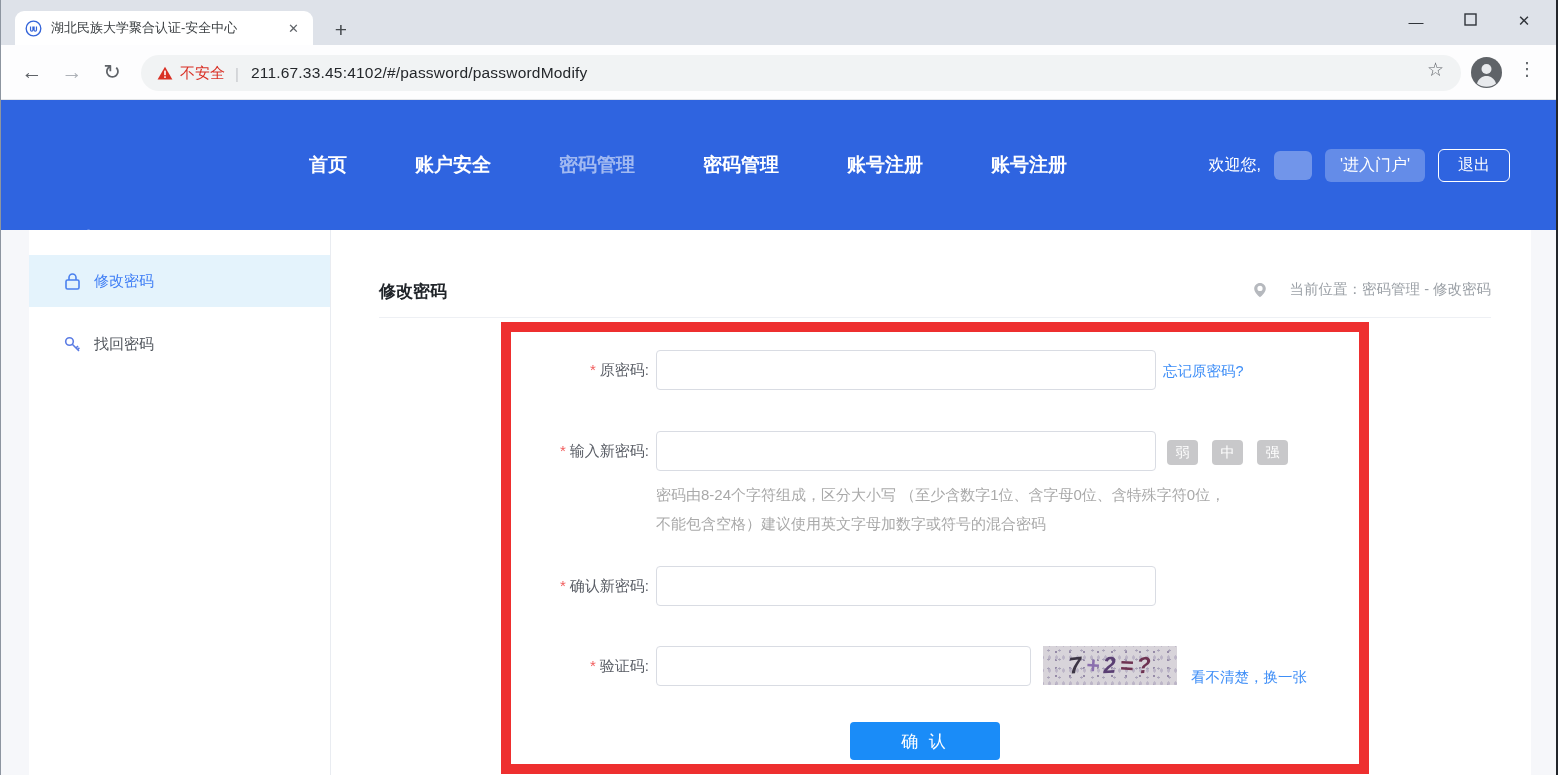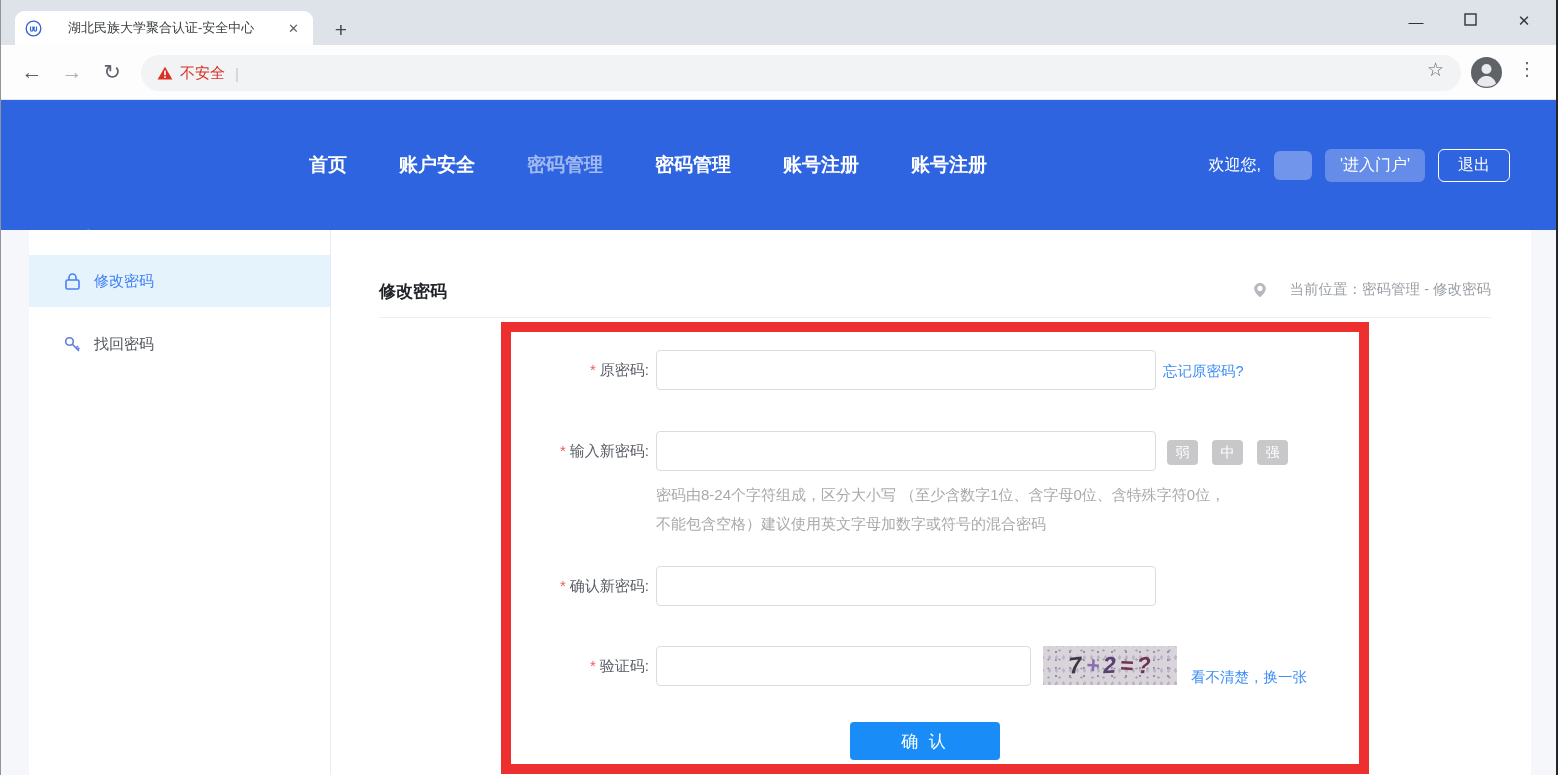--- a/index.html
+++ b/index.html
@@ -6,21 +6,21 @@
   html,body { width:1558px; height:775px; overflow:hidden;
     font-family:"Liberation Sans","DejaVu Sans",sans-serif; }
   .window { position:relative; width:1558px; height:775px; background:#fff;
     border-left:1px solid #8d95a0; border-right:2px solid #23262b; overflow:hidden; }
 
   
   .tabstrip { position:absolute; left:0; top:0; width:100%; height:45px; background:#dee2e9; }
   .tab { position:absolute; left:14px; top:11px; width:298px; height:34px; background:#fff;
     border-radius:9px 9px 0 0; display:flex; align-items:center; padding:0 10px; }
   .tab-favicon { width:17px; height:17px; flex:0 0 17px; }
-  .tab-title { flex:1; margin-left:26px; font-size:13px; color:#3c4043; white-space:nowrap;
+  .tab-title { flex:1; margin-left:9px; font-size:13px; color:#3c4043; white-space:nowrap;
     overflow:hidden; text-overflow:ellipsis; }
   .tab-close { flex:0 0 auto; font-size:13px; color:#5f6368; padding:2px 4px; cursor:pointer; }
   .newtab { position:absolute; left:328px; top:18px; font-size:21px; color:#45494e; width:24px;
     text-align:center; cursor:pointer; }
   .wincontrols { position:absolute; right:8px; top:0; height:42px; display:flex; align-items:center; gap:34px; padding-right:14px; }
   .winbtn { font-size:15px; color:#30343a; width:20px; text-align:center; cursor:pointer; }
   .winbtn.max { font-size:13px; }
 
   
   .toolbar { position:absolute; left:0; top:45px; width:100%; height:55px; background:#fdfdfe;
@@ -38,21 +38,21 @@
   .avatar { position:absolute; right:54px; top:12px; width:31px; height:31px; cursor:pointer; }
   .menu-dots { position:absolute; right:20px; top:13px; font-size:18px; color:#5f6368; cursor:pointer; }
 
   
   .siteheader { position:absolute; left:0; top:100px; width:100%; height:130px; background:#2f64e0; }
   .logo { position:absolute; left:50px; top:127px; display:flex; align-items:center; }
   .logo-seal { width:75px; height:75px; }
   .logo-txt { margin-left:12px; color:#fff; }
   .logo-title { font-size:28px; font-weight:bold; font-style:italic; letter-spacing:2px; }
   .logo-sub { font-size:10.5px; letter-spacing:1.6px; margin-top:5px; font-weight:bold; }
-  .mainnav { position:absolute; left:308px; top:0; height:130px; display:flex; align-items:center; gap:52px;text-align:right; }
+  .mainnav { position:absolute; left:308px; top:0; height:130px; display:flex; align-items:center; gap:68px;text-align:right; }
   .mainnav .nav-item { color:#fff; font-size:19px; font-weight:bold; cursor:pointer; white-space:nowrap; }
   .mainnav .nav-item.active { color:rgba(255,255,255,.55); font-weight:700; }
   .header-right { position:absolute; right:46px; top:0; height:130px; display:flex; align-items:center; gap:13px; }
   .welcome { color:#fff; font-size:16px; }
   .redacted { width:38px; height:29px; background:rgba(255,255,255,.32); border-radius:6px; }
   .portal-btn { background:rgba(255,255,255,.26); color:#fff; font-size:16px; padding:6px 15px;
     border-radius:6px; cursor:pointer; white-space:nowrap; }
   .logout-btn { border:1.5px solid #fff; color:#fff; font-size:16px; padding:5px 19px;
     border-radius:6px; cursor:pointer; white-space:nowrap; }
 
@@ -136,20 +136,21 @@
     <span class="navbtn fwd" style="left:56px">→</span>
     <span class="navbtn" style="left:96px">↻</span>
     <div class="urlbar">
       <svg class="warn-icon" viewBox="0 0 16 14">
         <path d="M8 0.8 15.4 13.4 H0.6 Z" fill="#d93025"></path>
         <rect x="7.2" y="4.6" width="1.6" height="4.6" fill="#fff"></rect>
         <rect x="7.2" y="10.3" width="1.6" height="1.6" fill="#fff"></rect>
       </svg>
       <span class="notsecure">不安全</span>
       <span class="url-divider">|</span>
+      <span class="url-text">211.67.33.45:4102/#/password/passwordModify</span>
     </div>
     <span class="star">☆</span>
     <span class="avatar">
       <svg width="31" height="31" viewBox="0 0 31 31">
         <circle cx="15.5" cy="15.5" r="15.5" fill="#5f6368"></circle>
         <circle cx="15.5" cy="12" r="5" fill="#e8eaed"></circle>
         <path d="M6 26.5c1.5-5 5.3-7.5 9.5-7.5s8 2.5 9.5 7.5a15.5 15.5 0 0 1-19 0z" fill="#e8eaed"></path>
       </svg>
     </span>
     <span class="menu-dots">⋮</span>

